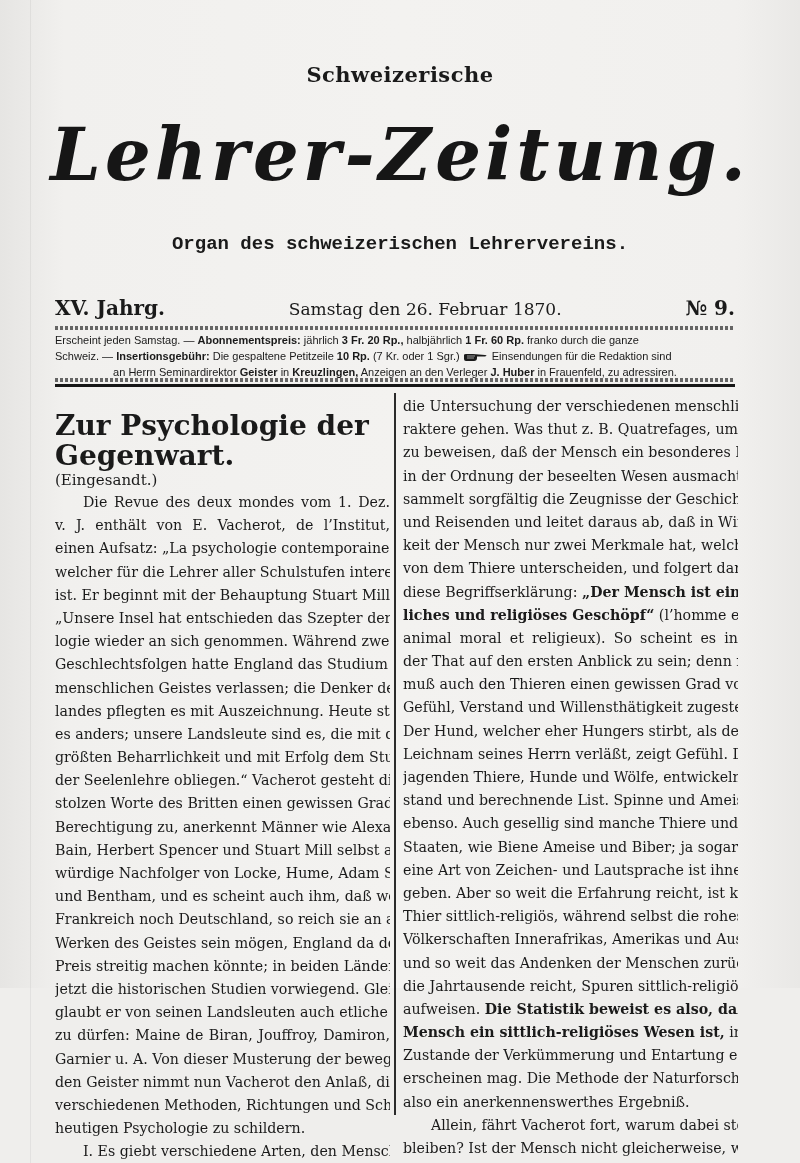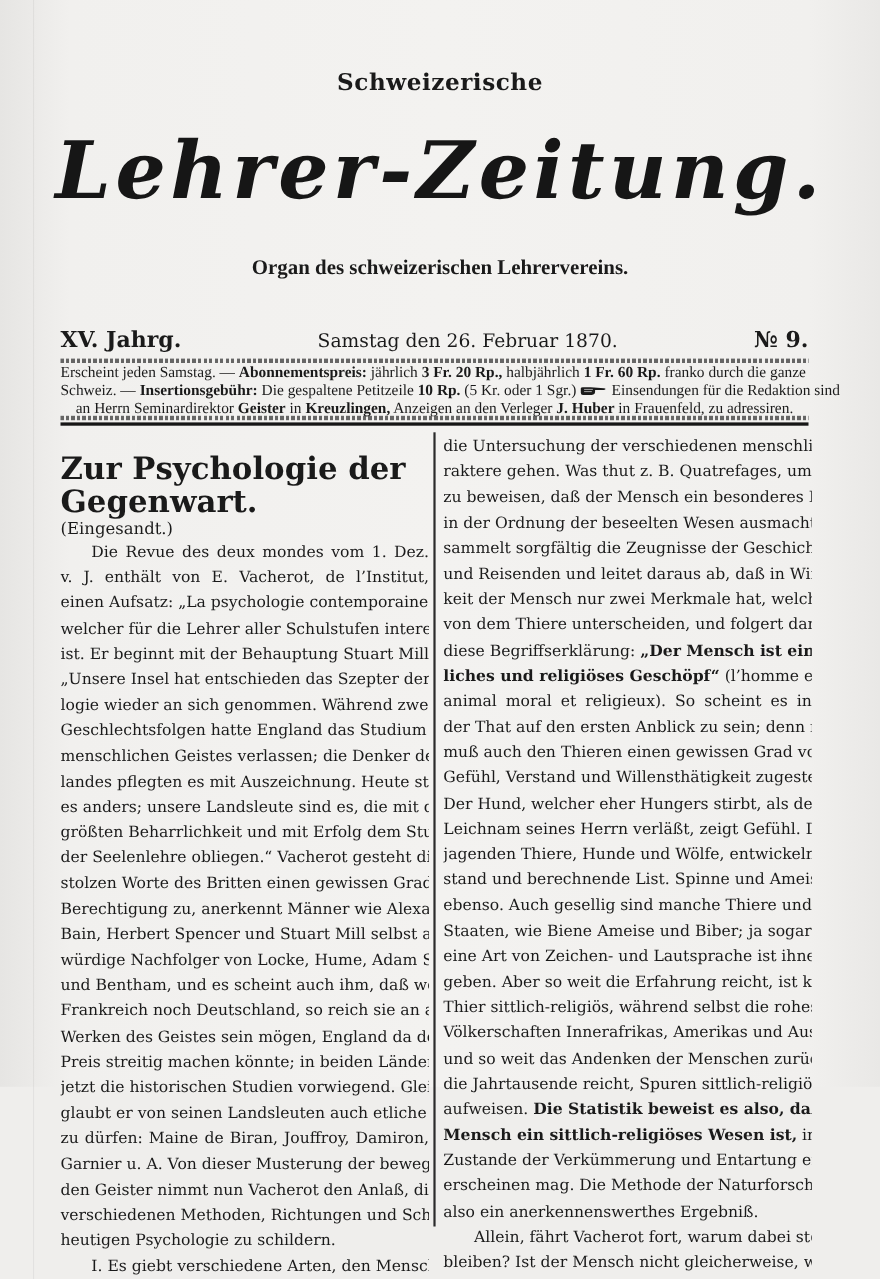--- a/index.html
+++ b/index.html
@@ -23,38 +23,38 @@
     font-family: "DejaVu Serif", serif; font-weight: bold; font-size: 21px;
     letter-spacing: 0.5px;
   }
   .masthead {
     position: absolute; top: 96px; left: 50px; width: 700px; text-align: center;
     font-family: "DejaVu Serif", serif; font-weight: bold; font-style: italic;
     font-size: 72px; line-height: 118px; letter-spacing: 4px; color: #161616;
   }
   .subtitle {
     position: absolute; top: 233px; left: 0; width: 800px; text-align: center;
-    font-family: Liberation Serif, serif; font-weight: bold; font-size: 19px;
+    font-family: Liberation Mono, monospace; font-weight: bold; font-size: 19px;
   }
   .issue-line {
     position: absolute; top: 296px; left: 55px; width: 680px; height: 28px;
     display: flex; justify-content: space-between; align-items: baseline;
   }
   .issue-volume { font-family: "DejaVu Serif", serif; font-weight: bold; font-size: 20px; }
   .issue-date { font-family: "DejaVu Serif", serif; font-size: 17px; }
   .issue-number { font-family: "DejaVu Serif", serif; font-weight: bold; font-size: 20px; }
   .wavy {
     position: absolute; left: 55px; width: 680px; height: 4px;
     background: repeating-linear-gradient(90deg, #2a2a2a 0 3px, transparent 3px 5px);
     opacity: 0.7;
   }
   .rule-thick { position: absolute; left: 55px; width: 680px; height: 3px; background: #161616; }
   .notice {
     position: absolute; top: 332px; left: 55px; width: 680px;
-    font-family: Liberation Serif, serif; font-size: 14px; line-height: 16px;
+    font-family: Liberation Sans, sans-serif; font-size: 11px; line-height: 16px;
     text-align: justify;
   }
   .notice .ln { display: block; white-space: nowrap; }
   .notice .ln.center { text-align: center; }
   .notice b { font-weight: bold; }
   .hand-icon {
     display: inline-block; width: 26px; height: 9px; vertical-align: middle; margin: 0 3px;
   }
   .col {
     position: absolute; top: 395px;
@@ -91,21 +91,21 @@
   <div class="issue-line">
     <span class="issue-volume">XV. Jahrg.</span>
     <span class="issue-date">Samstag den 26. Februar 1870.</span>
     <span class="issue-number">№ 9.</span>
   </div>
 
   <div class="wavy" style="top:326px"></div>
 
   <div class="notice">
     <span class="ln" id="notice-l1"><span>Erscheint jeden Samstag. — </span><b>Abonnementspreis:</b><span> jährlich </span><b>3 Fr. 20 Rp.,</b><span> halbjährlich </span><b>1 Fr. 60 Rp.</b><span> franko durch die ganze</span></span>
-    <span class="ln" id="notice-l2"><span>Schweiz. — </span><b>Insertionsgebühr:</b><span> Die gespaltene Petitzeile </span><b>10 Rp.</b><span> (5 Kr. oder 1 Sgr.)</span><svg class="hand-icon" viewBox="0 0 26 9">
+    <span class="ln" id="notice-l2"><span>Schweiz. — </span><b>Insertionsgebühr:</b><span> Die gespaltene Petitzeile </span><b>10 Rp.</b><span> (7 Kr. oder 1 Sgr.)</span><svg class="hand-icon" viewBox="0 0 26 9">
           <path d="M1 2 Q1 1 3 1 L10 1 L22 2 Q25 2.5 22 3.5 L14 3.5 L14 5 Q14 8 11 8 L3 8 Q1 8 1 6 Z" fill="#1a1a1a"></path>
           <path d="M4 3 L12 3 M4 5 L11 5" stroke="#eee" stroke-width="0.6"></path>
         </svg><span>Einsendungen für die Redaktion sind</span></span>
     <span class="ln center" id="notice-l3"><span>an Herrn Seminardirektor </span><b>Geister</b><span> in </span><b>Kreuzlingen,</b><span> Anzeigen an den Verleger </span><b>J. Huber</b><span> in Frauenfeld, zu adressiren.</span></span>
   </div>
 
   <div class="wavy" style="top:378px"></div>
   <div class="rule-thick" style="top:384px"></div>
 
   <div class="col col-left">

